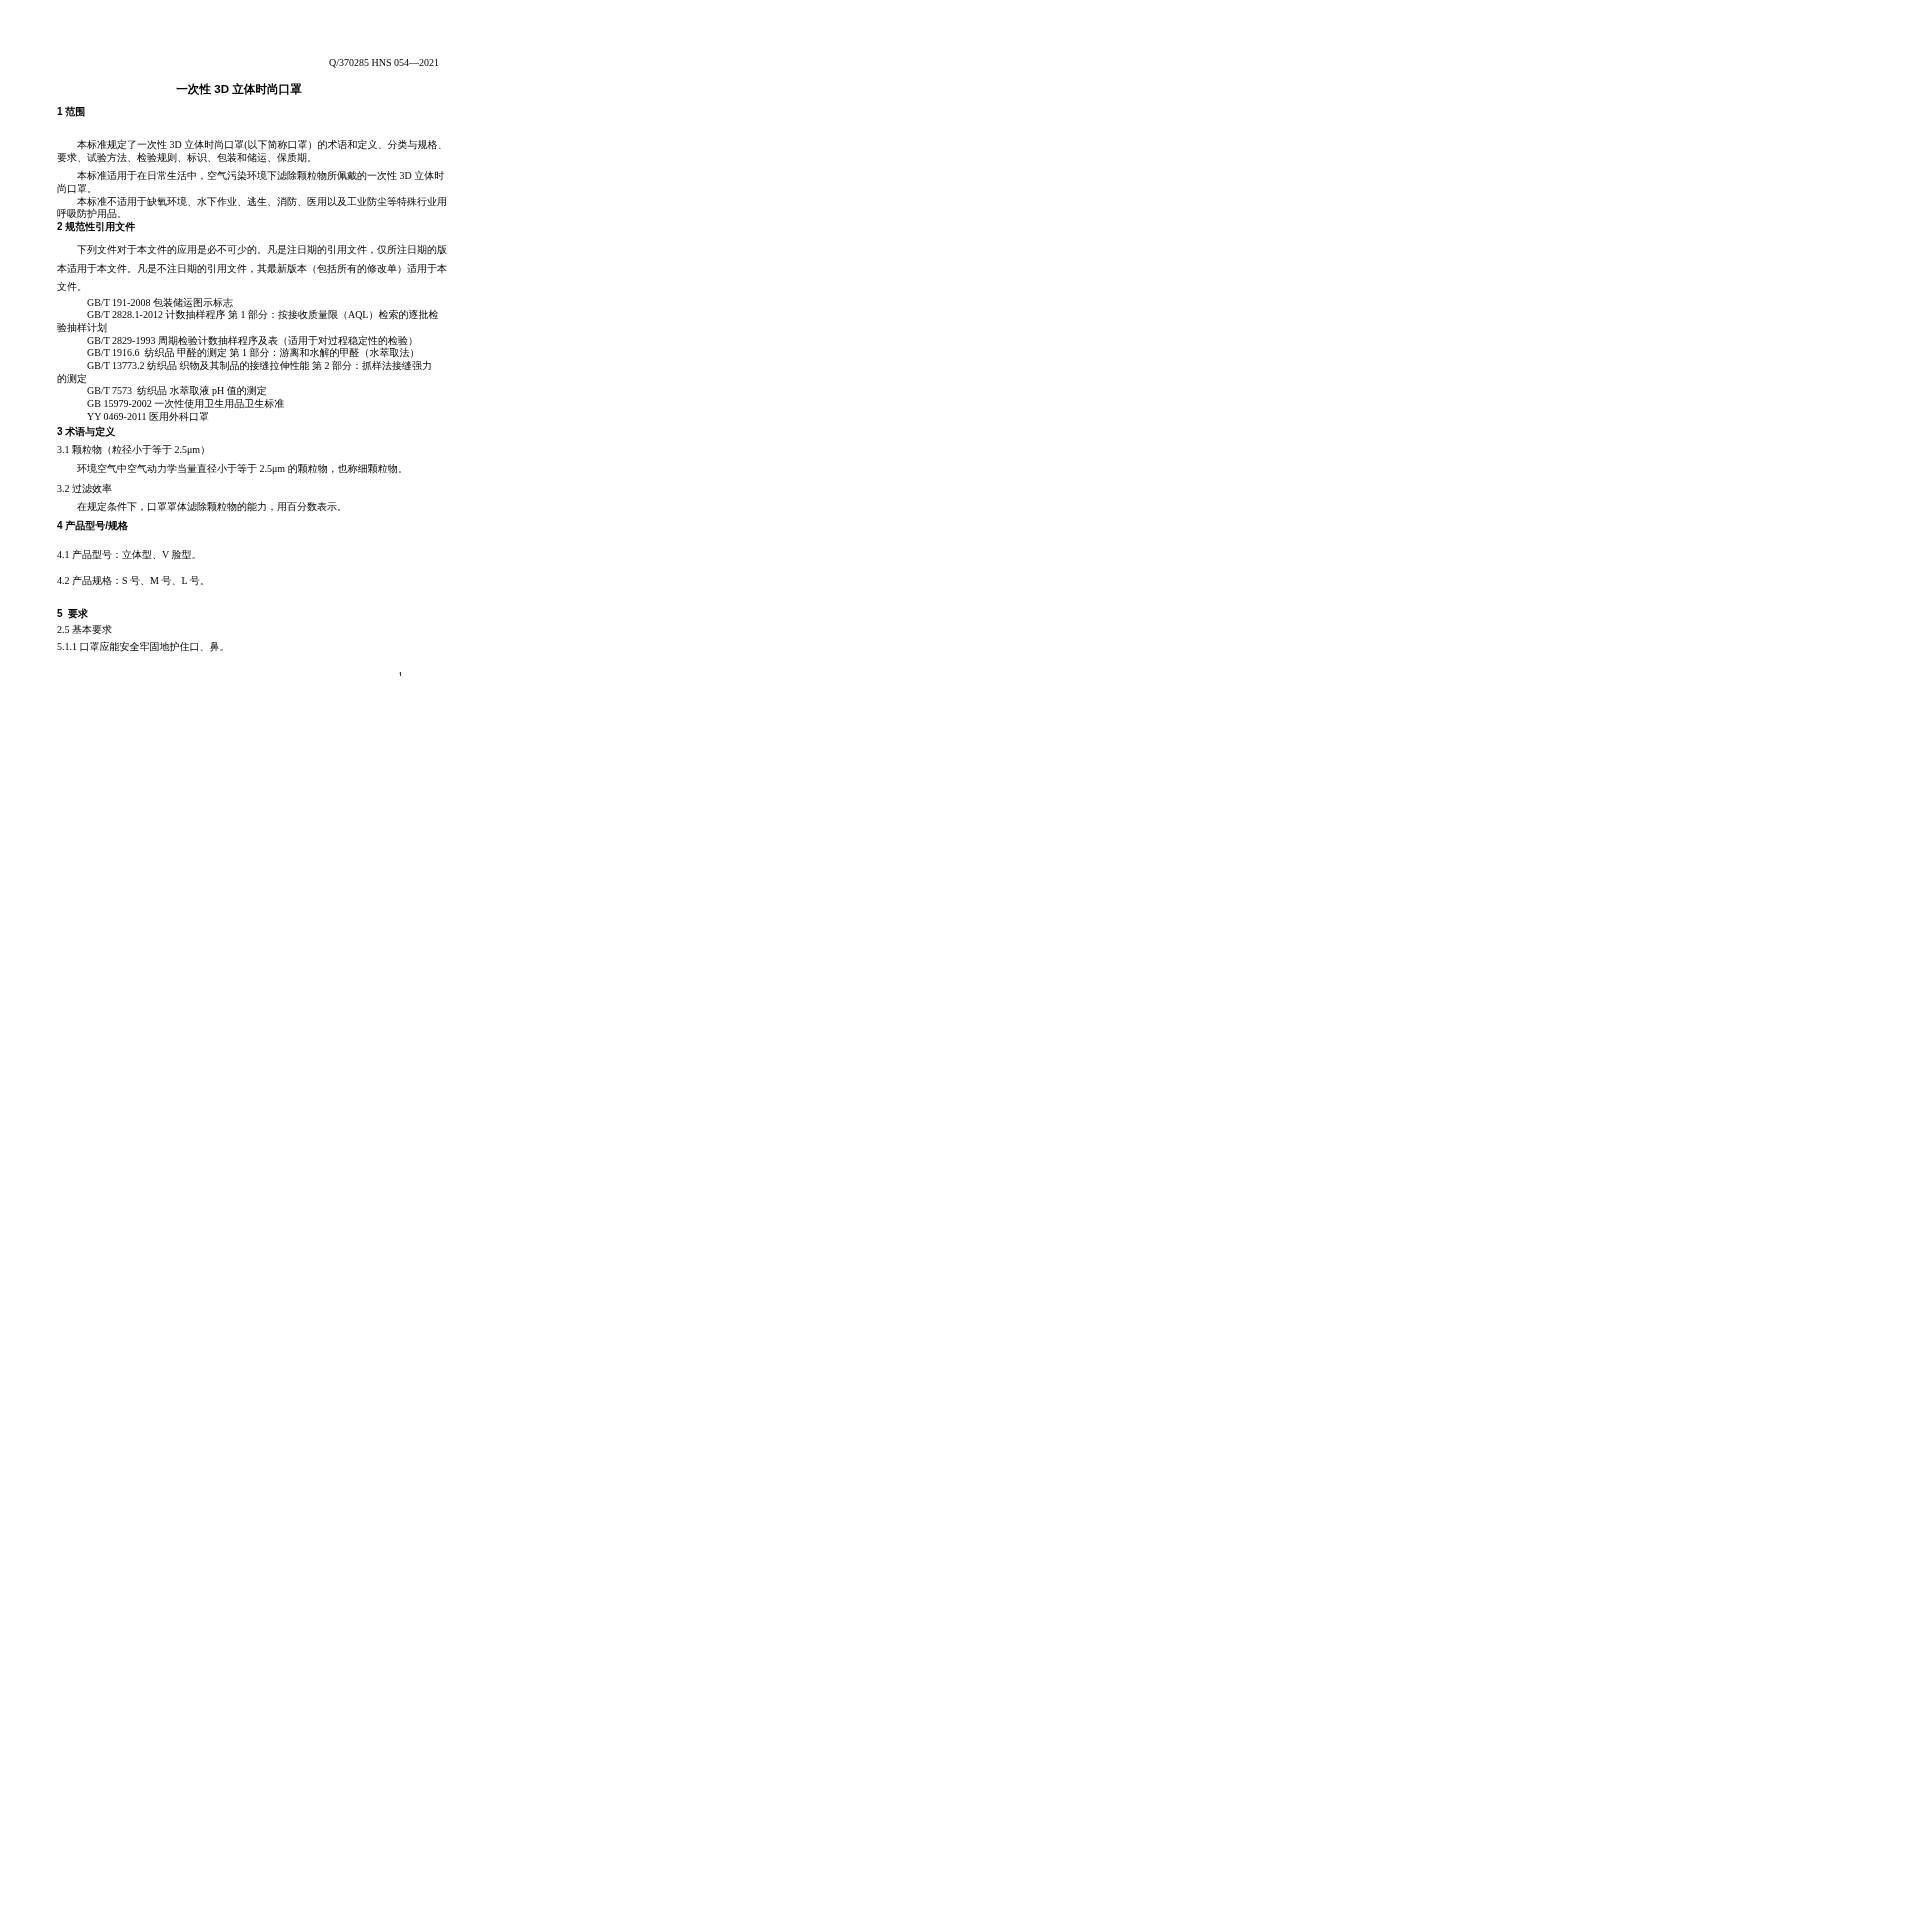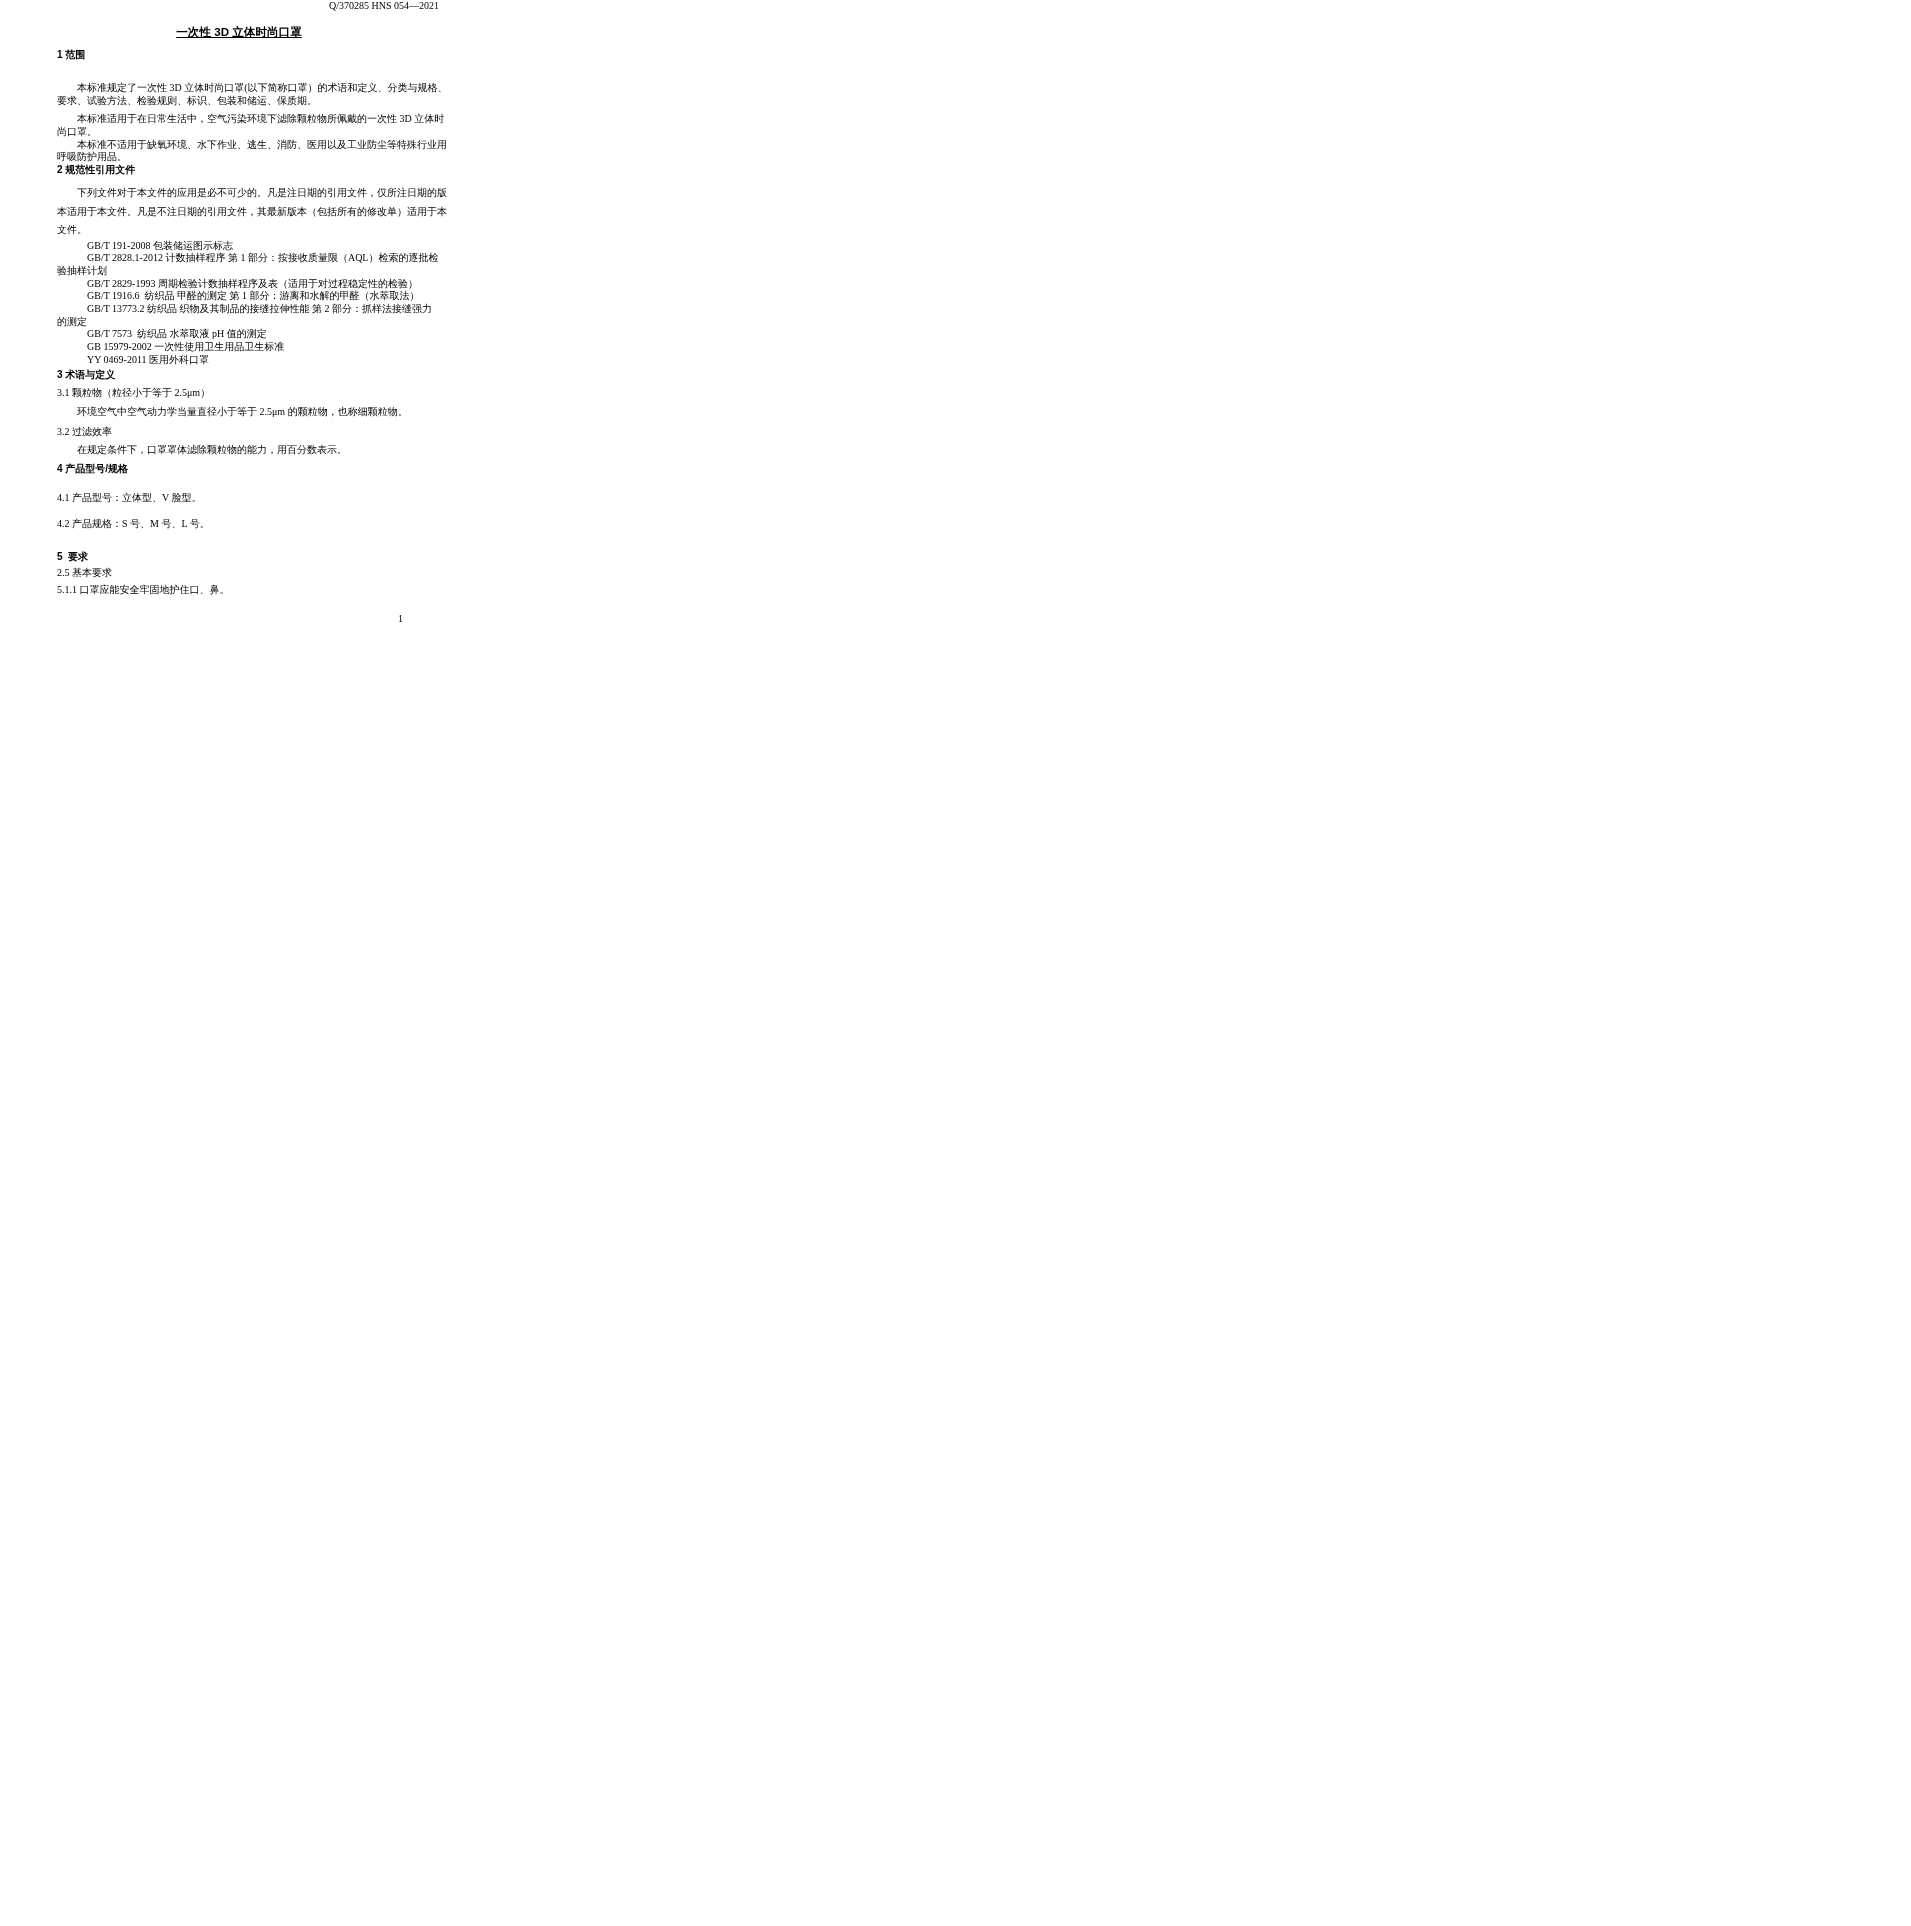--- a/index.html
+++ b/index.html
@@ -5,27 +5,26 @@
   html,body{margin:0;padding:0;background:#ffffff;}
   .page{
     position:relative;
     width:478px;height:676px;
     background:#ffffff;color:#000;
     font-family:"Liberation Serif","DejaVu Serif",serif;
     overflow:hidden;
   }
   .content{margin:0 29px 0 57px;}
   .t{font-size:10px;line-height:12.7px;white-space:pre-wrap;}
-  .doc-header{text-align:right;padding-right:39px;}
+  .doc-header{padding-top:57px;text-align:right;padding-right:39px;}
   .doc-title{
     margin-top:11.6px;text-align:center;
     font-size:11.6px;line-height:15.4px;font-weight:bold;
     font-family:"Liberation Sans","DejaVu Sans",sans-serif;
     white-space:pre-wrap;
-    text-decoration:underline;
   }
   .h{
     font-weight:bold;
     font-family:"Liberation Sans","DejaVu Sans",sans-serif;
   }
   .ind2{text-indent:20px;}
   .ind3{text-indent:30px;}
   .wide{line-height:18.5px;}.mt25{margin-top:9.6px;}.mt18{margin-top:20px;}
   .mt15{margin-top:5.8px;}.mt19{margin-top:7.3px;}.mt11{margin-top:2px;}
   .mt16{margin-top:6.2px;}.mt17{margin-top:6.5px;}.mt13{margin-top:17px;}

